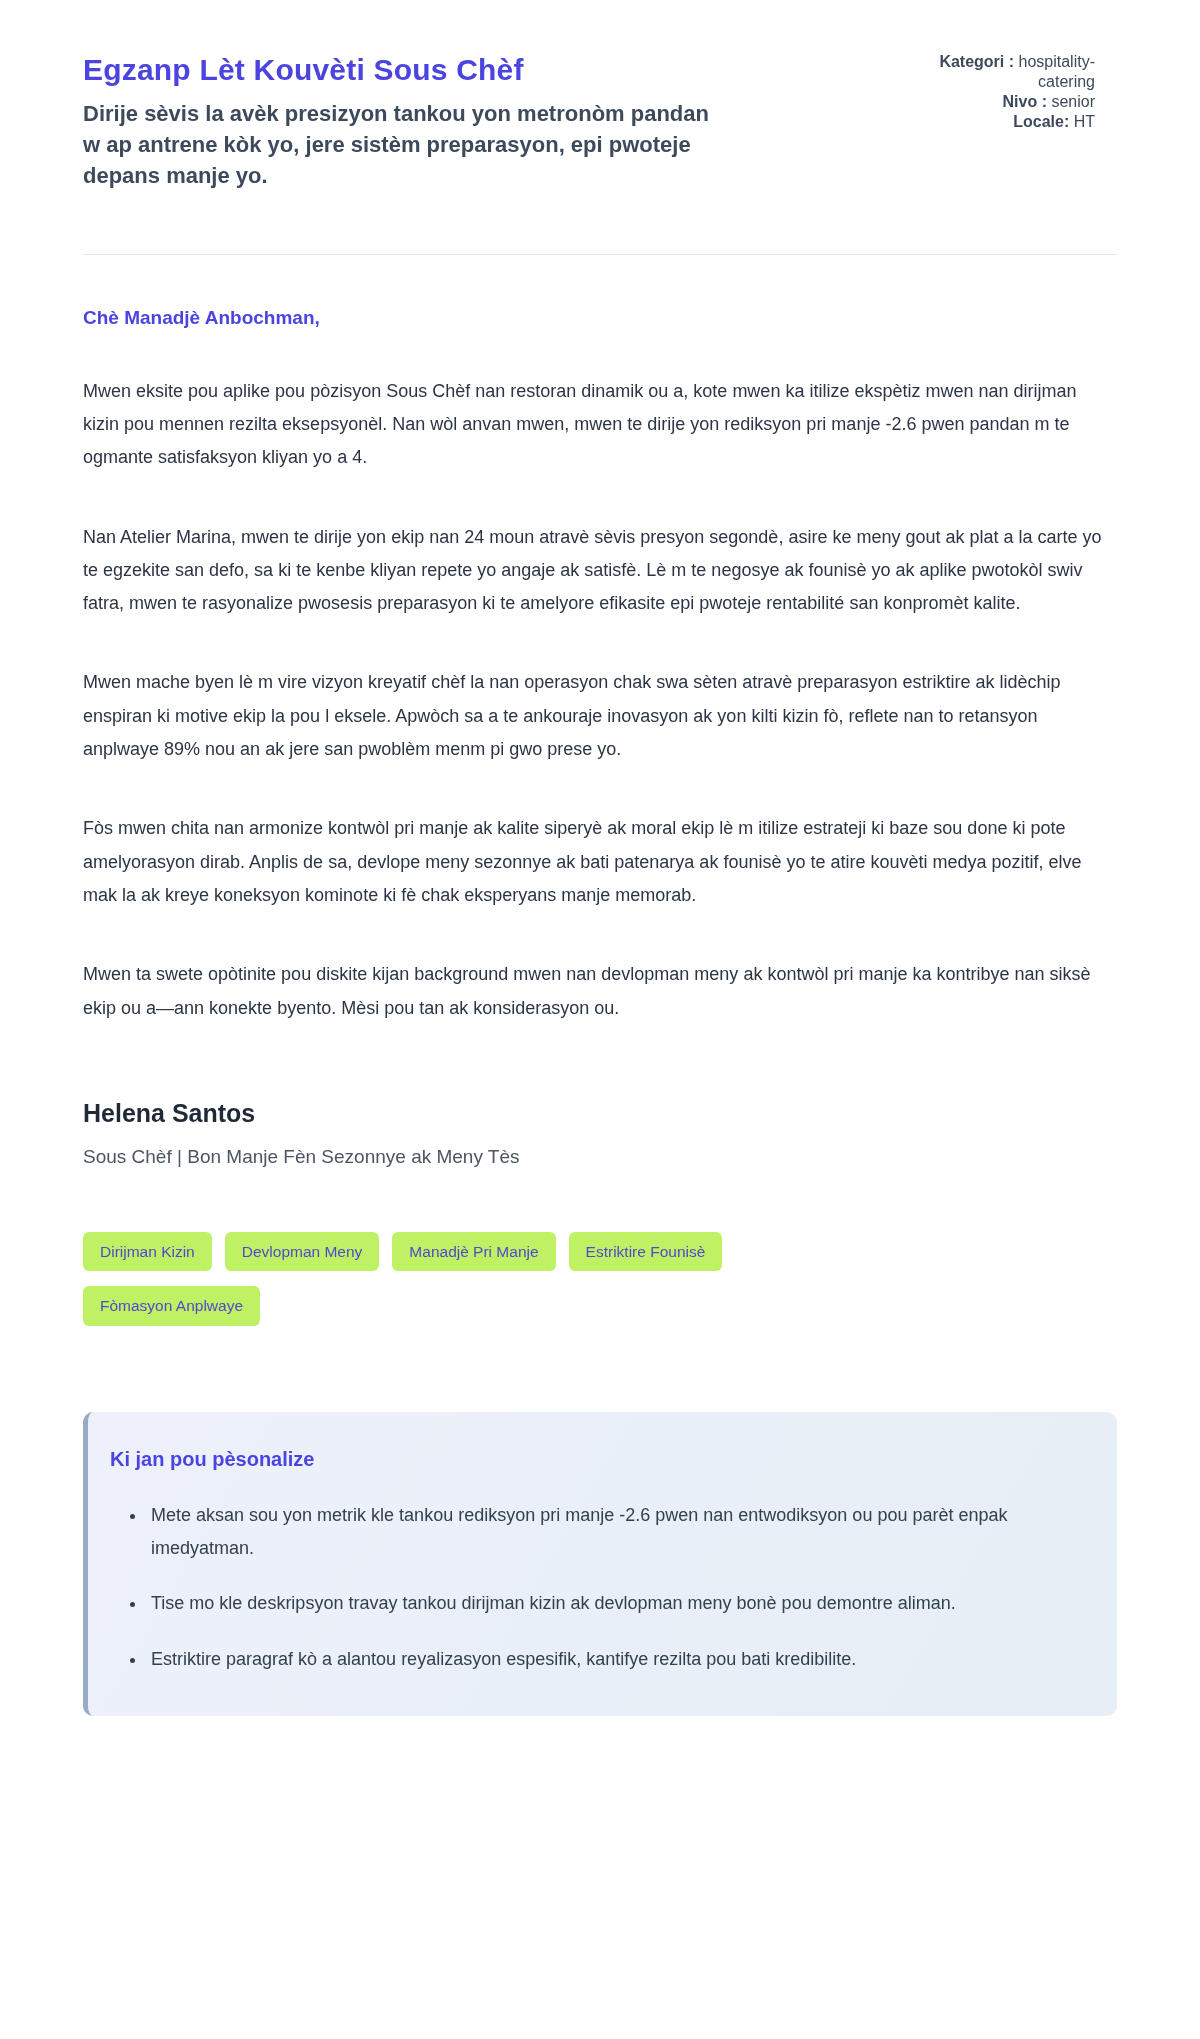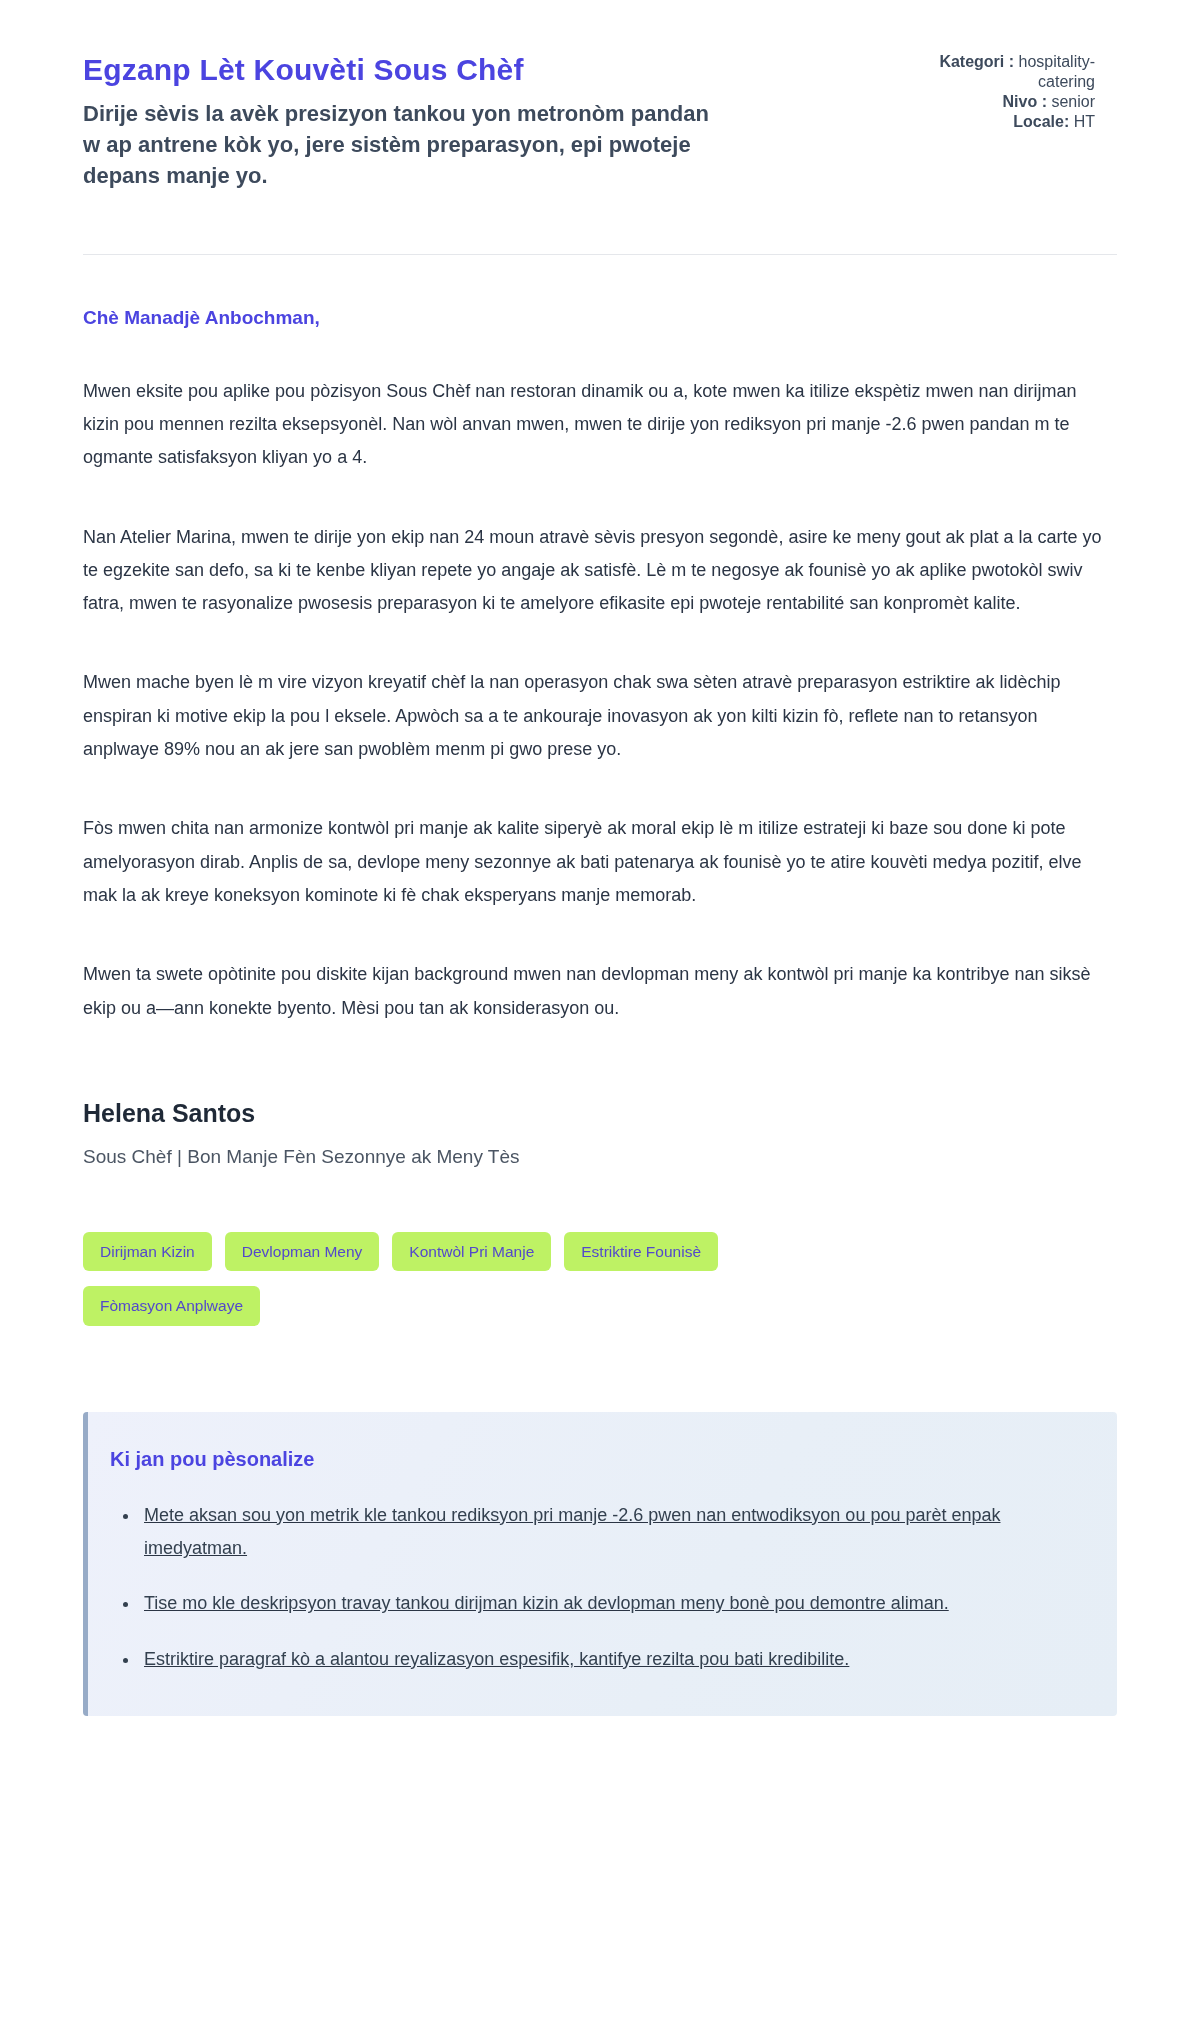--- a/index.html
+++ b/index.html
@@ -52,25 +52,25 @@
     background:#bef264;color:#5349cb;
     font-size:15.5px;line-height:1;
     padding:12px 17px;border-radius:6px;white-space:nowrap;
   }
 
   
   .card{
     margin-top:86px;
     background:linear-gradient(120deg,#eef1fb 0%,#e8eff7 60%,#e6eef6 100%);
     border-left:5px solid #97abc7;
-    border-radius:4px;
+    border-radius:10px;
     padding:36px 42px 18px 22px;
   }
   .card-title{font-size:20px;font-weight:700;color:var(--accent);margin:0 0 28px;}
-  .card ul{margin:4px;padding-left:26px;list-style:disc;text-decoration:underline;}
+  .card ul{margin:11px;padding-left:26px;list-style:disc;}
   .card li{
     font-size:18px;line-height:1.85;color:#33404f;
     margin-bottom:22px;padding-left:4px;max-width:920px;
   }
   .card li::marker{color:#33404f;}
 </style>
 </head>
 <body>
 
 <div class="container">
@@ -107,21 +107,21 @@
   <p class="para">Mwen ta swete opòtinite pou diskite kijan background mwen nan devlopman meny ak kontwòl pri manje ka kontribye nan siksè ekip ou a—ann konekte byento. Mèsi pou tan ak konsiderasyon ou.</p>
 
   <div class="signature">
     <p class="sig-name">Helena Santos</p>
     <p class="sig-title">Sous Chèf | Bon Manje Fèn Sezonnye ak Meny Tès</p>
   </div>
 
   <div class="tags">
     <span class="tag">Dirijman Kizin</span>
     <span class="tag">Devlopman Meny</span>
-    <span class="tag">Kontwòl Pri Manje</span>
+    <span class="tag">Manadjè Pri Manje</span>
     <span class="tag">Estriktire Founisè</span>
     <span class="tag">Fòmasyon Anplwaye</span>
   </div>
 
   <div class="card">
     <p class="card-title">Ki jan pou pèsonalize</p>
     <ul>
       <li>Mete aksan sou yon metrik kle tankou rediksyon pri manje -2.6 pwen nan entwodiksyon ou pou parèt enpak imedyatman.</li>
       <li>Tise mo kle deskripsyon travay tankou dirijman kizin ak devlopman meny bonè pou demontre aliman.</li>
       <li>Estriktire paragraf kò a alantou reyalizasyon espesifik, kantifye rezilta pou bati kredibilite.</li>

